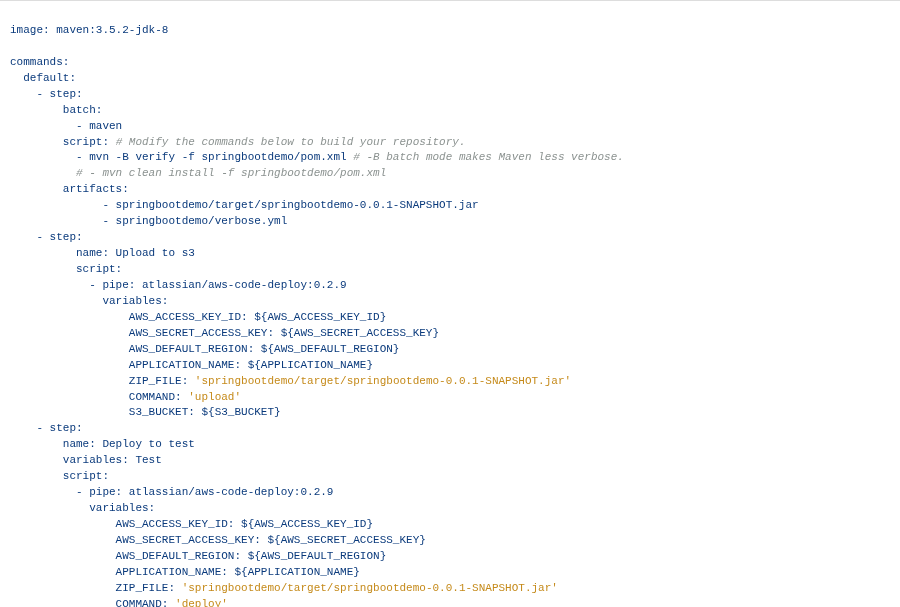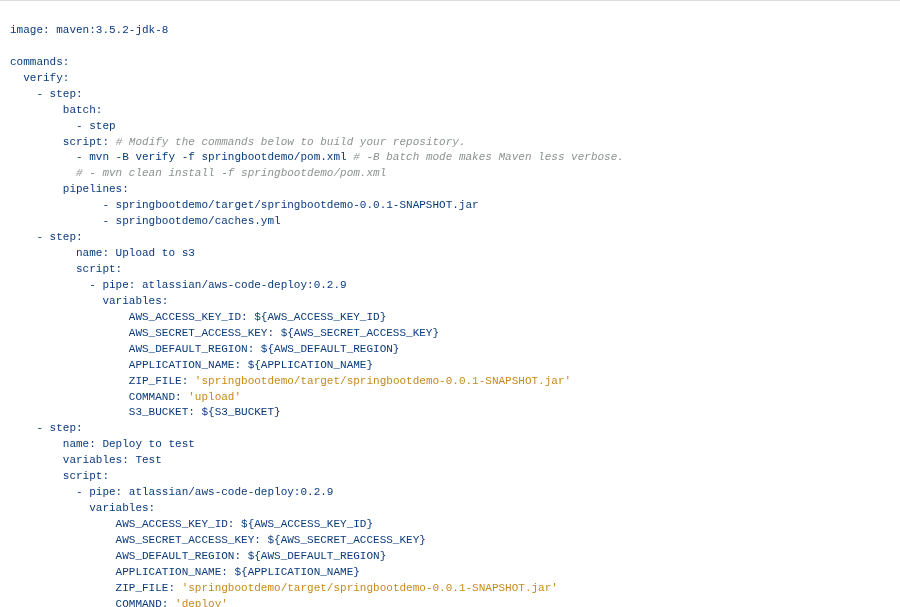--- a/index.html
+++ b/index.html
@@ -15,30 +15,30 @@
   }
   .key { color: #0a3a7c; margin-top: 32px; }
   .comment { color: #8b9290; font-style: italic; text-align: center; }
   .string { color: #c58a1a; }
 </style>
 </head>
 <body>
 <div><span class="key">image: maven:3.5.2-jdk-8</span>
 <span></span>
 <span class="key">commands:</span>
-<span class="key">  verify:</span>
+<span class="key">  default:</span>
 <span class="key">    - step:</span>
 <span class="key">        batch:</span>
-<span class="key">          - step</span>
+<span class="key">          - maven</span>
 <span class="key">        script: </span><span class="comment"># Modify the commands below to build your repository.</span>
 <span class="key">          - mvn -B verify -f springbootdemo/pom.xml </span><span class="comment"># -B batch mode makes Maven less verbose.</span>
 <span class="comment">          # - mvn clean install -f springbootdemo/pom.xml</span>
-<span class="key">        pipelines:</span>
+<span class="key">        artifacts:</span>
 <span class="key">              - springbootdemo/target/springbootdemo-0.0.1-SNAPSHOT.jar</span>
-<span class="key">              - springbootdemo/caches.yml</span>
+<span class="key">              - springbootdemo/verbose.yml</span>
 <span class="key">    - step:</span>
 <span class="key">          name: Upload to s3</span>
 <span class="key">          script:</span>
 <span class="key">            - pipe: atlassian/aws-code-deploy:0.2.9</span>
 <span class="key">              variables:</span>
 <span class="key">                  AWS_ACCESS_KEY_ID: ${AWS_ACCESS_KEY_ID}</span>
 <span class="key">                  AWS_SECRET_ACCESS_KEY: ${AWS_SECRET_ACCESS_KEY}</span>
 <span class="key">                  AWS_DEFAULT_REGION: ${AWS_DEFAULT_REGION}</span>
 <span class="key">                  APPLICATION_NAME: ${APPLICATION_NAME}</span>
 <span class="key">                  ZIP_FILE: </span><span class="string">'springbootdemo/target/springbootdemo-0.0.1-SNAPSHOT.jar'</span>

